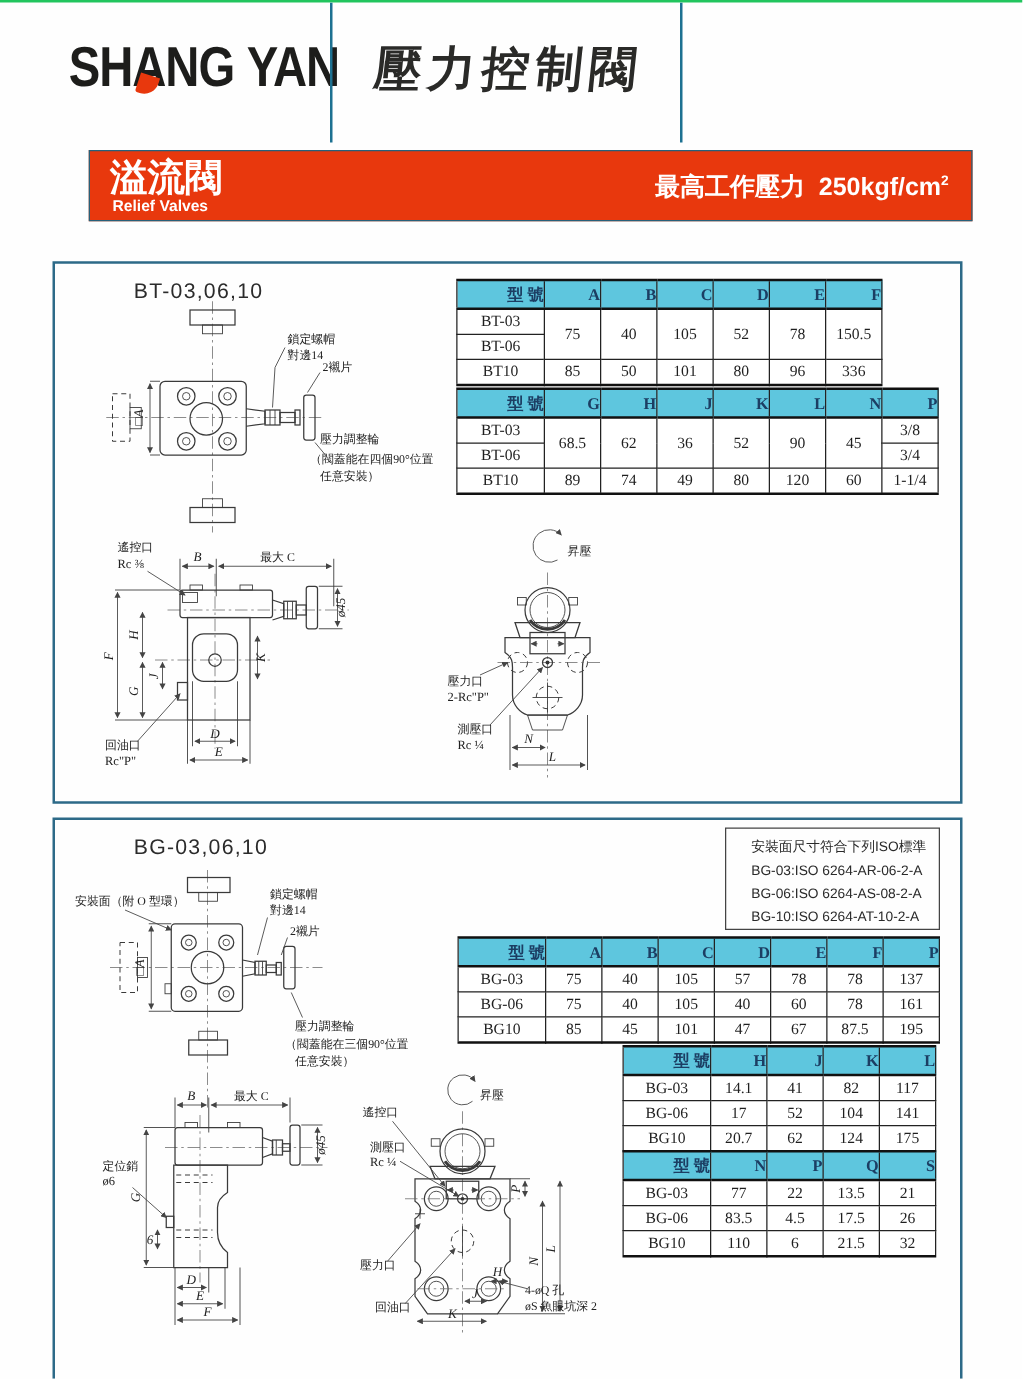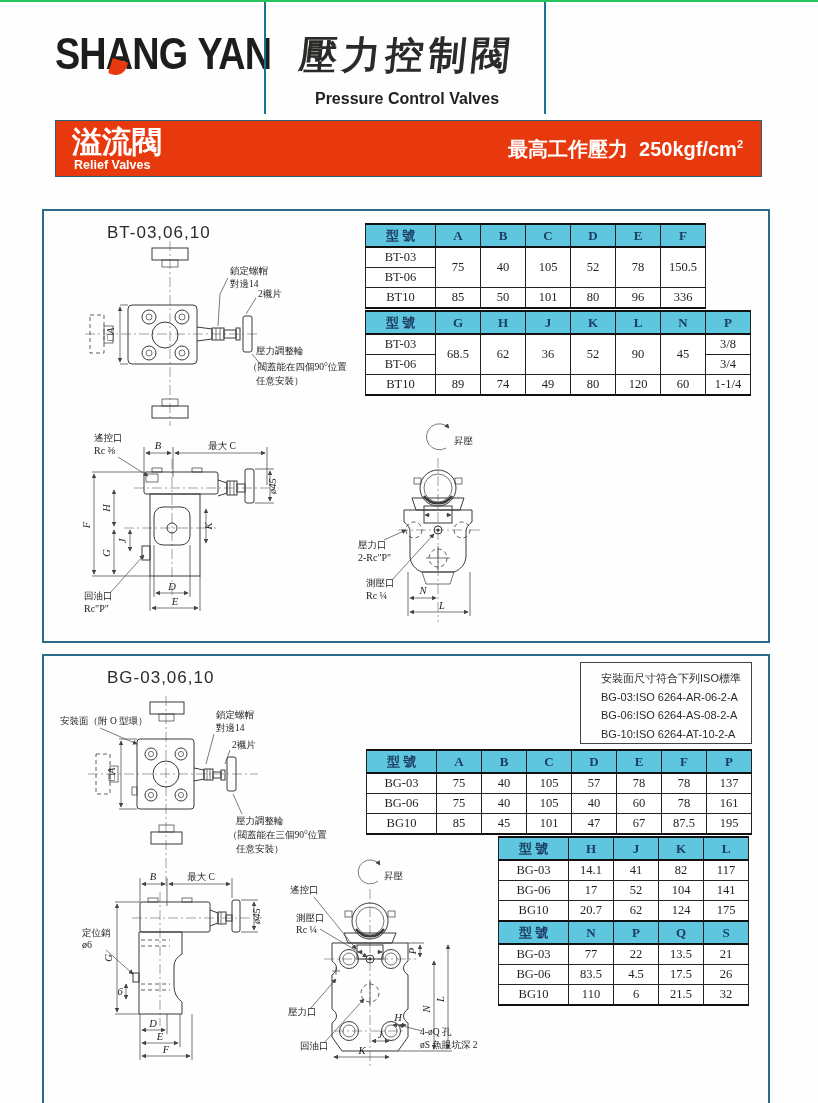--- a/index.html
+++ b/index.html
@@ -16,40 +16,40 @@
   .logo-accent { position:absolute; left:110px; top:58px; width:16px; height:16px;
           background:#e8380d; border-radius:0 0 12px 2px; transform:rotate(18deg); }
   .hdr-vline { position:absolute; top:0; width:2px; height:112px; background:#1d7191; }
   .title-zh { position:absolute; left:278px; top:28px; width:258px; text-align:center;
           font-size:38px; font-weight:bold; color:#2a2a28; letter-spacing:5px;
           font-family:"Liberation Serif",serif; transform:skewX(-6deg); white-space:nowrap; }
   .title-en { position:absolute; left:278px; top:88px; width:258px; text-align:center;
           font-size:16px; font-weight:bold; color:#222; }
 
   
-  .banner { position:absolute; left:55px; top:118px; width:707px; height:57px;
+  .banner { position:absolute; left:71px; top:118px; width:707px; height:57px;
           background:#e8380d; border:1px solid #27607a; box-sizing:border-box; }
   .banner-zh { position:absolute; left:16px; top:1px; font-size:30px; font-weight:bold; color:#fff; }
   .banner-en { position:absolute; left:18px; top:37px; font-size:12.5px; font-weight:bold; color:#fff; }
   .banner-right { position:absolute; right:18px; top:15px; font-size:20px; font-weight:bold; color:#fff; }
   .banner-right sup { font-size:11px; }
 
   
   .box { position:absolute; left:42px; width:728px; border:2px solid #2d6a88; box-sizing:border-box; background:transparent; }
   .bt-box { top:207px; height:434px; }
   .bg-box { top:652px; height:526px; }
   .sec-title { position:absolute; left:31px; top:12px; font-size:17px; color:#2b2b2b; letter-spacing:1px;margin-left:32px; }
 
   
   table.dim-table { position:absolute; border-collapse:collapse; table-layout:fixed;
           font-family:"Liberation Serif",serif; font-size:12.5px; color:#1f1f1f;
           text-align:center; border-bottom:2px solid #111; }
   table.dim-table th { background:#5ec6de; color:#1c3e63; font-weight:bold;
           border:1px solid #222; border-top:2px solid #111; border-bottom:2px solid #111;
-          height:21px; font-size:13px; padding:0; }
+          height:21px; font-size:13px; padding:0;text-align:right; }
   table.dim-table td { border:1px solid #222; height:19px; padding:0 2px; background:#fff; }
 
   
   .iso-box { position:absolute; left:536px; top:6px; width:172px; height:82px;
           border:1px solid #444; box-sizing:border-box; padding:6px 0 0 20px;
           font-size:11px; color:#2a2a2a; line-height:18.5px; white-space:nowrap; }
 
   
   svg { position:absolute; overflow:visible; }
   svg text { font-family:"Liberation Serif",serif; font-size:10px; fill:#222; }
@@ -75,21 +75,20 @@
         <path d="M0,0 L8,4 L0,8 z" fill="#444"></path>
       </marker>
     </defs>
   </svg>
 
   <div class="logo"><span>SHAN</span><span>G</span><span class="p3">YAN</span></div>
   <div class="logo-accent"></div>
   <div class="hdr-vline" style="left:264px;"></div>
   <div class="hdr-vline" style="left:544px;"></div>
   <div class="title-zh">壓力控制閥</div>
-  <div class="title-en">Pressure Control Valves</div>
 
   <div class="banner">
     <div class="banner-zh">溢流閥</div>
     <div class="banner-en">Relief Valves</div>
     <div class="banner-right"><span>最高工作壓力</span>&nbsp;&nbsp;<span>250kgf/cm</span><sup>2</sup></div>
   </div>
 
   <section class="box bt-box">
     <div class="sec-title">BT-03,06,10</div>
 

